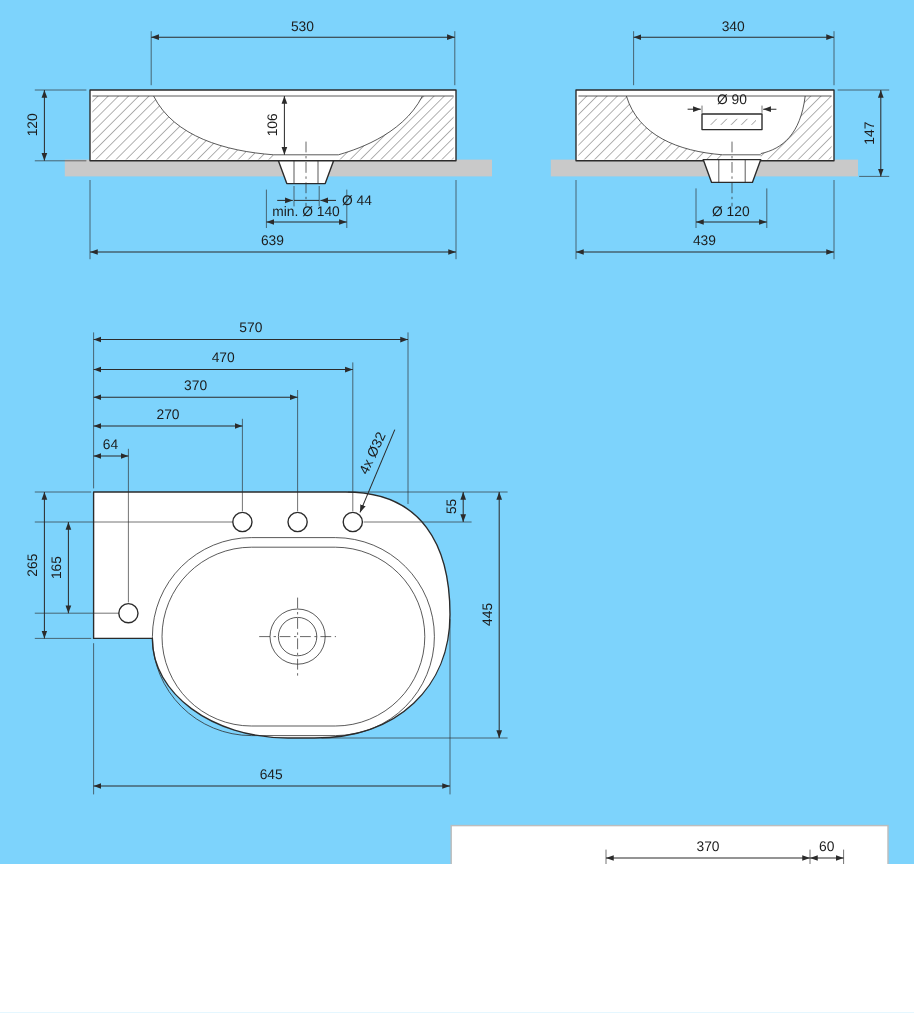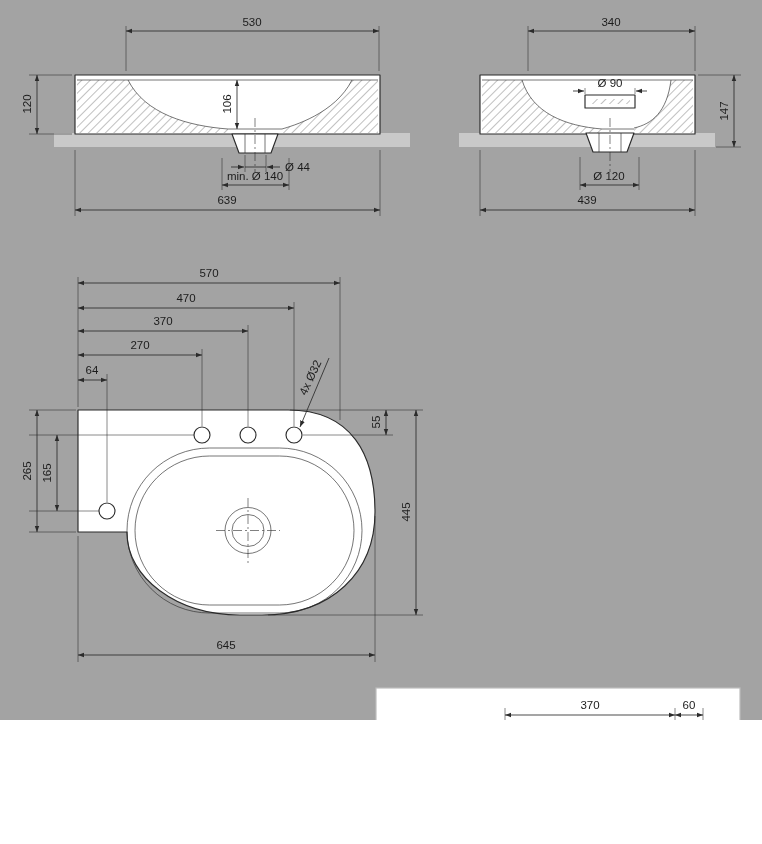--- a/index.html
+++ b/index.html
@@ -1,16 +1,16 @@
 <!DOCTYPE html>
 <html><head>
 <meta charset="utf-8">
 <style>
   html,body{margin:0;padding:0;background:#ffffff;}
-  .page{width:762px;height:720px;background:#a3a3a3;position:relative;overflow:hidden;}
+  .page{width:762px;height:720px;background:#7dd3fc;position:relative;overflow:hidden;}
   svg{display:block;}
   .of {stroke:#2b2b2b;stroke-width:1.15;fill:#ffffff;stroke-linejoin:round;}
   .t  {stroke:#2b2b2b;stroke-width:0.65;fill:none;}
   .d  {stroke:#2b2b2b;stroke-width:0.85;fill:none;}
   .x  {stroke:#2b2b2b;stroke-width:0.55;fill:none;}
   .cl {stroke:#2b2b2b;stroke-width:0.6;fill:none;stroke-dasharray:9 3 2 3;}
   .h  {fill:url(#hat);stroke:none;}
   text.dim{font-family:"Liberation Sans",sans-serif;font-size:11.5px;fill:#1c1c1c;}
 </style>
 </head>

